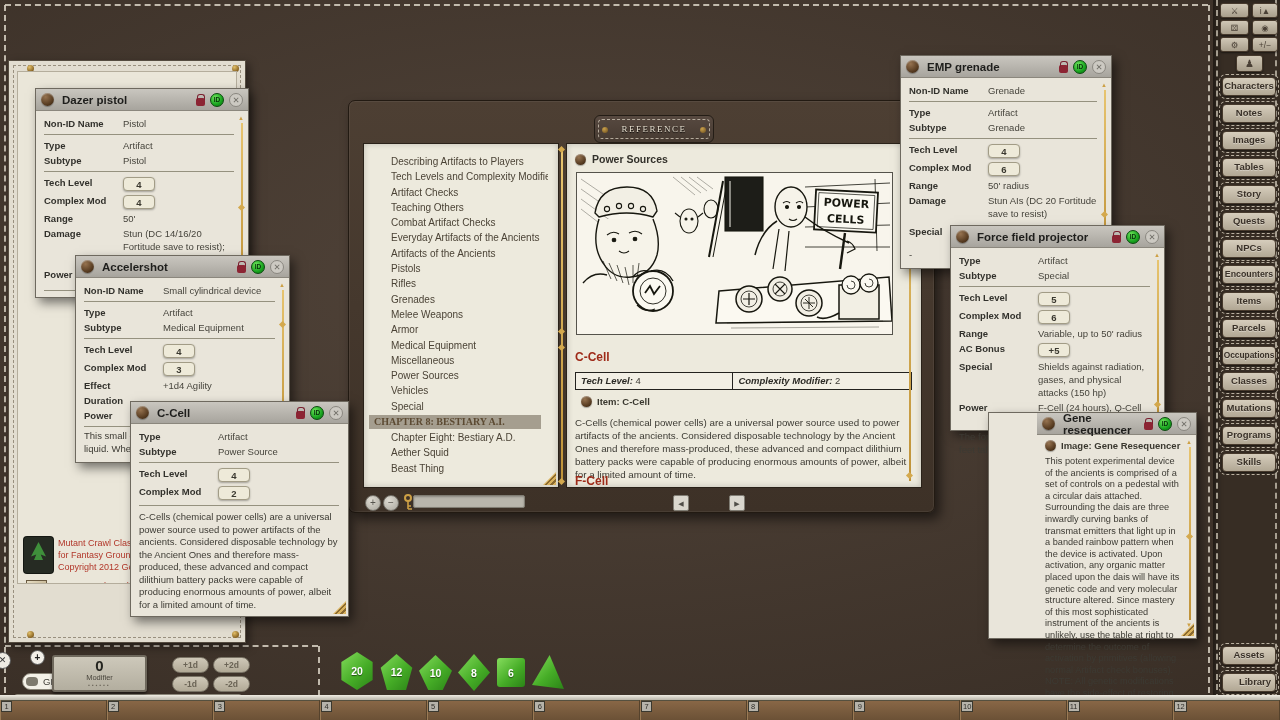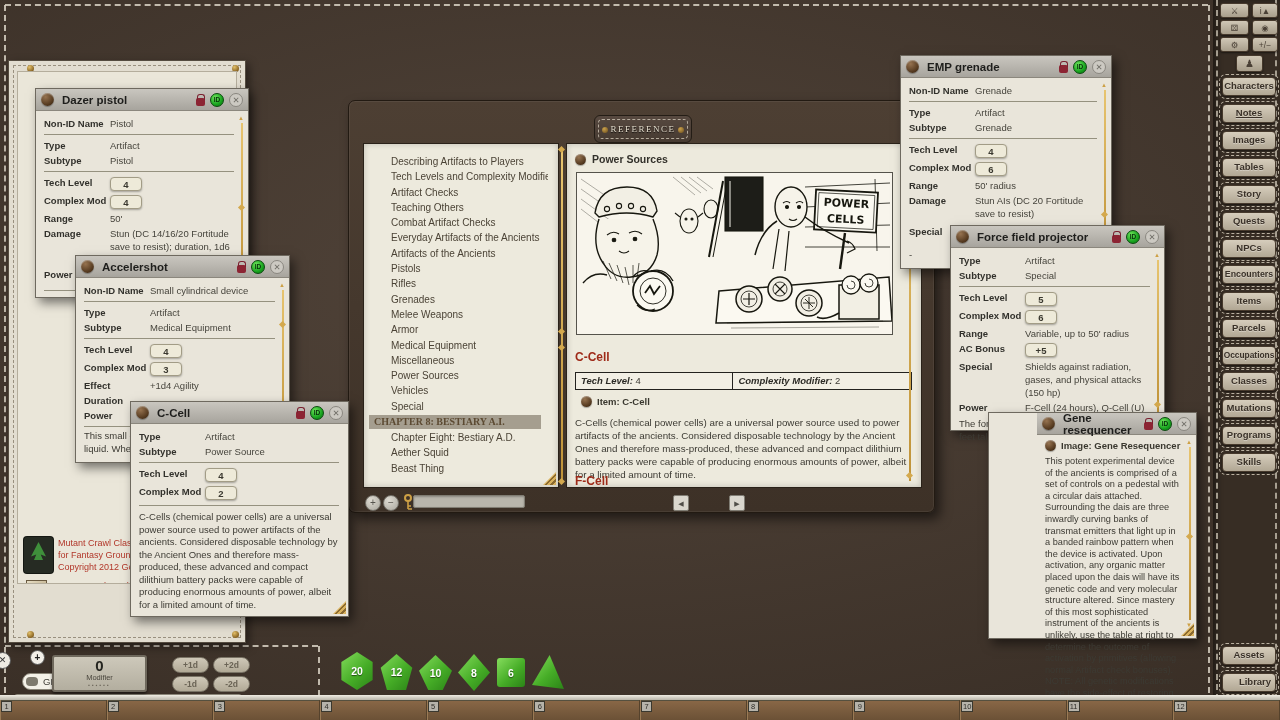--- a/index.html
+++ b/index.html
@@ -31,21 +31,21 @@
   .lock::before { content:""; position:absolute; top:-4px; left:1px; width:6px; height:5px;
           border:1.5px solid #7a2030; border-bottom:none; border-radius:3px 3px 0 0; }
   .idb { width:14px; height:14px; border-radius:50%; flex:none;
     background:radial-gradient(circle at 35% 30%, #6ce35a, #17a21e 62%, #0b6b11);
     border:1px solid #0a4a0e; color:#06310a; font-size:6.5px; font-weight:bold;
     display:flex; align-items:center; justify-content:center; }
   .closeb { width:14px; height:14px; border-radius:50%; background:#ccc9c2; flex:none;
     border:1px solid #8a8780; color:#706e67; font-size:8.5px; line-height:12px; text-align:center; }
   .rows { padding:5px 9px 4px 8px; }
   .row { display:flex; padding:1px 0; font-size:9.5px; }
-  .row .lbl { width:66px; flex:none; font-weight:bold; color:#32312c; line-height:13px; }
+  .row .lbl { width:79px; flex:none; font-weight:bold; color:#32312c; line-height:13px; }
   .row .val { flex:1; color:#46443c; line-height:13px; }
   .vbox { display:inline-block; min-width:32px; height:14px; line-height:13px; text-align:center;
     background:#eeead9; border:1px solid #a29c86; border-radius:4px; font-weight:bold;
     font-size:9.5px; color:#3a382f; box-shadow:0 1px 2px rgba(0,0,0,.3); margin:1px 0; }
   .hr { border-top:1px solid #95917f; margin:3px 0; }
   .vs { position:absolute; top:26px; bottom:10px; right:3px; width:7px; }
   .vs .trk { position:absolute; left:3px; top:8px; bottom:8px; width:2px;
     background:linear-gradient(#e7c46f,#bf9238); }
   .vs .ar { position:absolute; left:0; font-size:6px; color:#cda045; line-height:6px; }
   .vs .ar.up { top:0; } .vs .ar.dn { bottom:0; }
@@ -87,21 +87,21 @@
   .chatentry { position:absolute; left:5px; top:633px; width:228px; height:16px;
     background:linear-gradient(#fbf9f3,#e3dfd2); border:1px solid #8a8578; border-radius:3px;
     display:flex; align-items:center; }
   .chatentry .tag { margin-left:auto; font-size:9.5px; font-weight:bold; color:#33322c;
     padding-right:8px; text-shadow:0 1px 0 #fff; }
 
   
   .refwin { position:absolute; left:348px; top:100px; width:587px; height:413px;
     background:linear-gradient(#4d3f33,#3d3127); border:1px solid #221a12; border-radius:7px;
     box-shadow:5px 6px 12px rgba(0,0,0,.55), inset 0 0 0 1px rgba(255,255,255,.06); }
-  .refplate { position:absolute; left:245px; top:14px; width:98px; height:28px;
+  .refplate { position:absolute; left:245px; top:14px; width:120px; height:28px;
     background:linear-gradient(#574940,#463a31); border:1px solid #241d16; border-radius:6px;
     display:flex; align-items:center; justify-content:center; }
   .refplate::before { content:""; position:absolute; inset:3px; border:1px dashed #cfc6b6;
     border-radius:4px; opacity:.8; }
   .refplate .rv { position:absolute; width:6px; height:6px; border-radius:50%;
     background:radial-gradient(circle at 35% 30%, #caa14c, #6b4d1c); }
   .refplate .txt { font-family:"Liberation Serif",serif; font-size:9px; letter-spacing:1.5px;
     color:#e4ddcd; text-shadow:0 1px 1px #000; }
   .panel { position:absolute; background:#edeadd; border:1px solid #2a2219;
     box-shadow:inset 0 0 6px rgba(0,0,0,.2); }
@@ -677,21 +677,21 @@
 
 <div class="tinybtn" style="left:1220px; top:3px; width:29px; height:15px; line-height:14px;">⚔</div>
 <div class="tinybtn" style="left:1252px; top:3px; width:26px; height:15px; line-height:14px;">i▲</div>
 <div class="tinybtn" style="left:1220px; top:20px; width:29px; height:15px; line-height:14px;">⚄</div>
 <div class="tinybtn" style="left:1252px; top:20px; width:26px; height:15px; line-height:14px;">◉</div>
 <div class="tinybtn" style="left:1220px; top:37px; width:29px; height:15px; line-height:14px;">⚙</div>
 <div class="tinybtn" style="left:1252px; top:37px; width:26px; height:15px; line-height:14px;">+/−</div>
 <div class="tinybtn" style="left:1236px; top:55px; width:27px; height:17px; line-height:16px; font-size:10px;">♟</div>
 
 <div class="sbtn" style="top:77px;">Characters</div>
-<div class="sbtn" style="top:104px;text-decoration:underline;">Notes</div>
+<div class="sbtn" style="top:104px;">Notes</div>
 <div class="sbtn" style="top:131px;">Images</div>
 <div class="sbtn" style="top:158px;">Tables</div>
 <div class="sbtn" style="top:185px;">Story</div>
 <div class="sbtn" style="top:212px;">Quests</div>
 <div class="sbtn" style="top:239px;">NPCs</div>
 <div class="sbtn" style="top:265px; font-size:8.8px;">Encounters</div>
 <div class="sbtn" style="top:292px;">Items</div>
 <div class="sbtn" style="top:319px;">Parcels</div>
 <div class="sbtn" style="top:346px; font-size:8.4px;">Occupations</div>
 <div class="sbtn" style="top:372px;">Classes</div>

